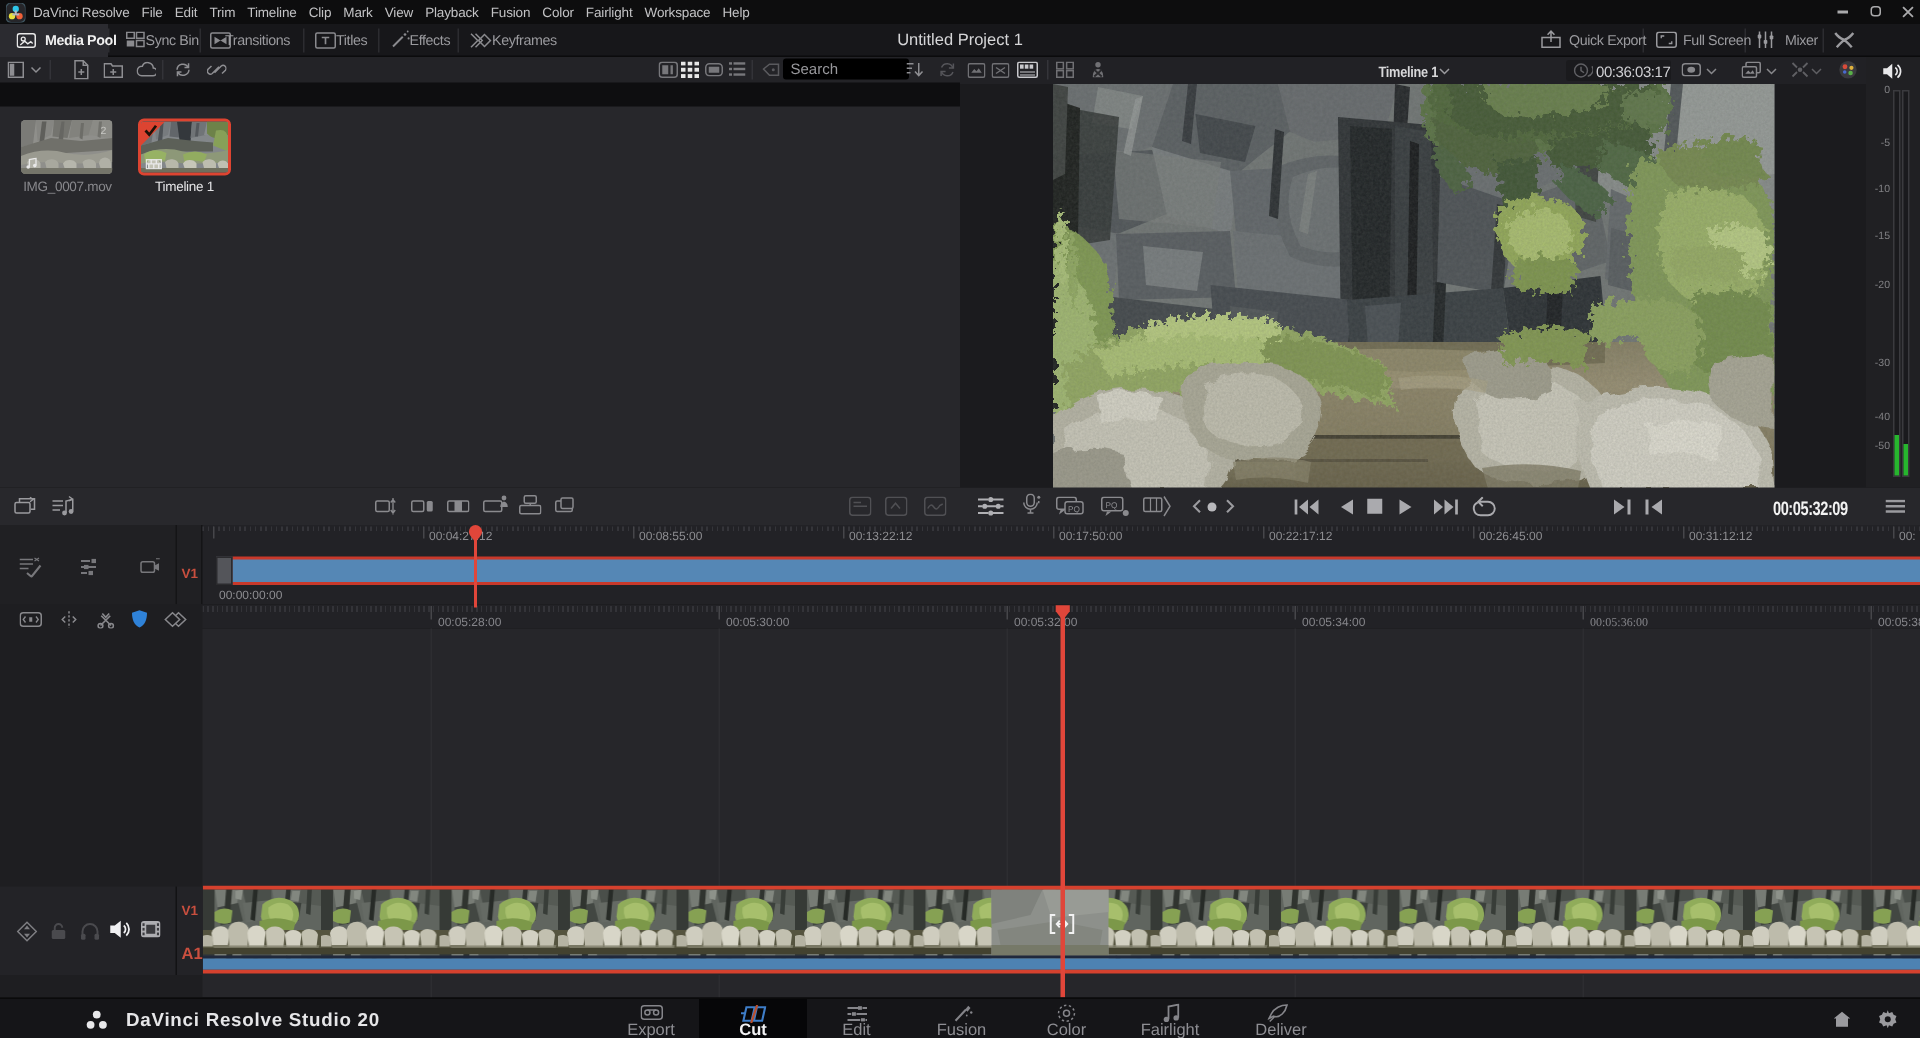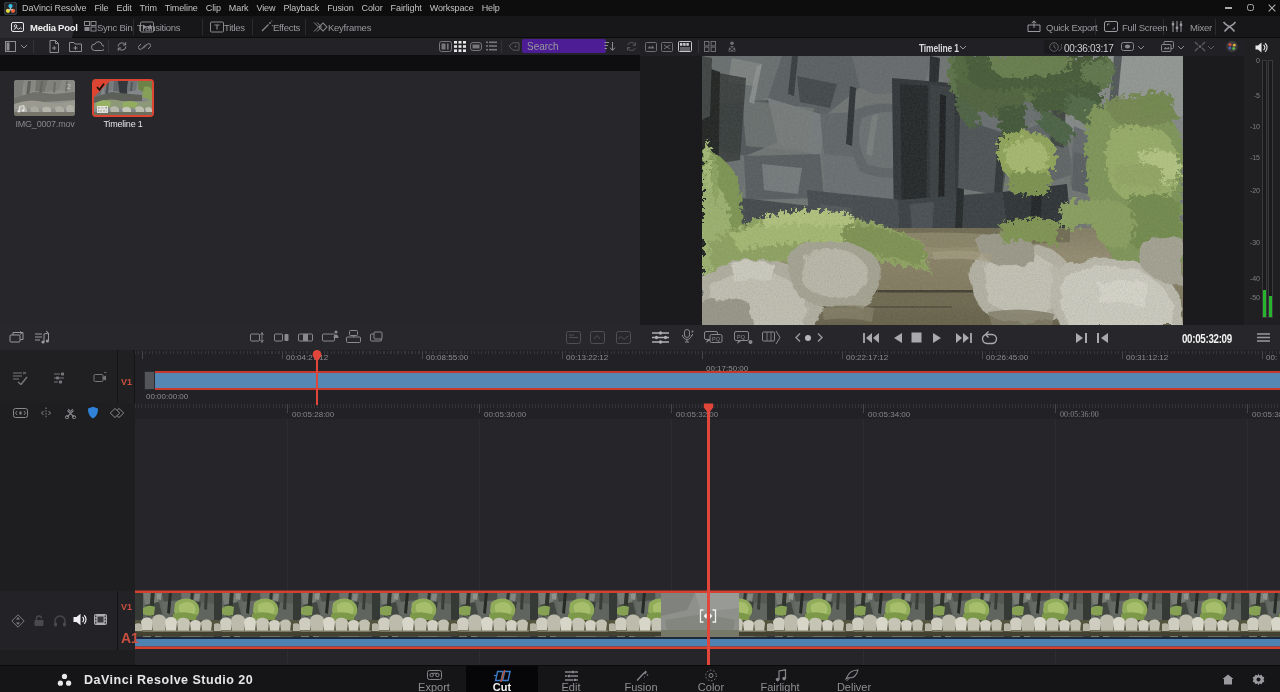--- a/index.html
+++ b/index.html
@@ -58,21 +58,21 @@
         <rect x="7" y="0.5" width="5" height="4" fill="none" stroke="#8a8a8e"></rect>
         <rect x="0.5" y="6" width="5" height="4" fill="#8a8a8e"></rect>
         <rect x="7" y="6" width="5" height="4" fill="none" stroke="#8a8a8e"></rect>
       </svg>
     <div class="abs" style="left:97px;top:6px;font-size:9.5px;letter-spacing:-0.25px;color:#9a9a9e;">Sync Bin</div>
 
     <svg class="ic" style="left:140px;top:5px;" width="14" height="12" viewBox="0 0 14 12">
         <rect x="0.5" y="1" width="13" height="10" rx="1" fill="none" stroke="#8a8a8e"></rect>
         <path d="M3 3.5 L11 8.5 H3 Z M11 3.5 L3 8.5 H11 Z" fill="#8a8a8e"></path>
       </svg>
-    <div class="abs" style="left:137px;top:6px;font-size:9.5px;letter-spacing:-0.25px;color:#9a9a9e;">Transitions</div>
+    <div class="abs" style="left:150px;top:6px;font-size:9.5px;letter-spacing:-0.25px;color:#9a9a9e;">Transitions</div>
 
     <svg class="ic" style="left:210px;top:5px;" width="14" height="12" viewBox="0 0 14 12">
         <rect x="0.5" y="1" width="13" height="10" rx="1" fill="none" stroke="#8a8a8e"></rect>
         <path d="M4.5 4 H9.5 M7 4 V8.5" fill="none" stroke="#8a8a8e" stroke-width="1.1"></path>
       </svg>
     <div class="abs" style="left:224px;top:6px;font-size:9.5px;letter-spacing:-0.25px;color:#9a9a9e;">Titles</div>
 
     <svg class="ic" style="left:260px;top:4px;" width="14" height="13" viewBox="0 0 14 13">
         <path d="M2 11 L8.5 4.5" stroke="#8a8a8e" stroke-width="1.3"></path>
         <circle cx="10" cy="3" r="0.9" fill="#8a8a8e"></circle>
@@ -105,20 +105,21 @@
         <rect x="0.8" y="3" width="2.4" height="2.6" rx="0.6" fill="#9a9a9e"></rect>
         <rect x="4.8" y="6.6" width="2.4" height="2.6" rx="0.6" fill="#9a9a9e"></rect>
         <rect x="8.8" y="3.6" width="2.4" height="2.6" rx="0.6" fill="#9a9a9e"></rect>
       </svg>
     <div class="abs" style="left:1190px;top:6px;font-size:9.5px;letter-spacing:-0.25px;color:#9a9a9e;">Mixer</div>
 
     <svg class="ic" style="left:1222px;top:4px;" width="15" height="13" viewBox="0 0 15 13">
         <path d="M1.5 2 C4 5.5 6 6 7.5 6.5 M13.5 2 C11 5.5 9 6 7.5 6.5 M2.5 11.5 C5 8.5 6.5 7.5 7.5 6.5 M12.5 11.5 C10 8.5 8.5 7.5 7.5 6.5" fill="none" stroke="#9a9a9e" stroke-width="1.6"></path>
       </svg>
     <div class="abs" style="left:1241px;top:22px;font-size:9.5px;letter-spacing:-0.25px;color:#9a9a9e;padding-left:36px;">Inspector</div>
+    <div class="abs" id="tabtitle" style="left:440px;top:0;width:400px;height:22px;text-align:center;line-height:22px;font-size:11px;color:#d6d6d8;">Untitled Project 1</div>
   </div>
 
   <div class="abs" style="left:0;top:38px;width:640px;height:17px;background:#232327;">
     <svg class="ic" style="left:5px;top:3px;" width="11" height="11" viewBox="0 0 11 11">
         <rect x="0.5" y="0.5" width="10" height="10" fill="none" stroke="#8e8e92"></rect>
         <rect x="1.5" y="1.5" width="3" height="8" fill="#8e8e92"></rect>
       </svg>
     <svg class="ic" style="left:20px;top:6px;" width="8" height="5" viewBox="0 0 8 5">
         <path d="M1 1 L4 4 L7 1" fill="none" stroke="#8e8e92"></path>
       </svg>
@@ -175,21 +176,21 @@
           <rect x="3" y="4.2" width="8" height="1.6"></rect>
           <rect x="0" y="7.9" width="2" height="1.6"></rect>
           <rect x="3" y="7.9" width="8" height="1.6"></rect>
         </g>
       </svg>
     <div class="abs" style="left:501px;top:2px;width:1px;height:13px;background:#333338;"></div>
     <svg class="ic" style="left:508px;top:4px;" width="12" height="9" viewBox="0 0 12 9">
         <path d="M1 4 L5 0.8 H11 V8.2 H5 Z" fill="none" stroke="#5a5a5e"></path>
         <circle cx="7.5" cy="4.5" r="1" fill="#5a5a5e"></circle>
       </svg>
-    <div class="abs" style="left:522px;top:1px;width:84px;height:14px;background:#4c1d95;border-radius:2px;">
+    <div class="abs" style="left:522px;top:1px;width:84px;height:14px;background:#000000;border-radius:2px;">
       <div class="abs" style="left:5px;top:1.5px;font-size:10px;color:#98989c;">Search</div>
     </div>
     <svg class="ic" style="left:604px;top:3px;" width="12" height="11" viewBox="0 0 12 11">
         <path d="M0.5 1.5 H5 M0.5 4.5 H4 M0.5 7.5 H3" stroke="#8e8e92"></path>
         <path d="M8.5 1 V9 M6 6.7 L8.5 9.4 L11 6.7" fill="none" stroke="#8e8e92"></path>
       </svg>
     <svg class="ic" style="left:626px;top:3px;" width="11" height="11" viewBox="0 0 11 11">
         <path d="M1.7 4 a4 4 0 0 1 7.6 0.4 M9.3 7 a4 4 0 0 1 -7.6-0.4" fill="none" stroke="#55555a"></path>
         <path d="M9.6 1.4 V4.4 H6.6 M1.4 9.6 V6.6 H4.4" fill="none" stroke="#55555a"></path>
       </svg>
@@ -698,21 +699,21 @@
   <div class="abs" id="ovlabels" style="left:0;top:352px;height:10px;font-size:8px;color:#8e8e92;">
     <div class="abs" style="left:142px;top:-1px;width:1px;height:8px;background:#46464a;"></div>
       <div class="abs" style="left:146px;top:1px;margin-top:39px;">00:00:00:00</div>
     <div class="abs" style="left:282px;top:-1px;width:1px;height:8px;background:#46464a;"></div>
       <div class="abs" style="left:286px;top:1px;">00:04:27:12</div>
     <div class="abs" style="left:422px;top:-1px;width:1px;height:8px;background:#46464a;"></div>
       <div class="abs" style="left:426px;top:1px;">00:08:55:00</div>
     <div class="abs" style="left:562px;top:-1px;width:1px;height:8px;background:#46464a;"></div>
       <div class="abs" style="left:566px;top:1px;">00:13:22:12</div>
     <div class="abs" style="left:702px;top:-1px;width:1px;height:8px;background:#46464a;"></div>
-      <div class="abs" style="left:706px;top:12px;">00:17:50:00</div>
+      <div class="abs" style="left:706px;top:1px;">00:17:50:00</div>
     <div class="abs" style="left:842px;top:-1px;width:1px;height:8px;background:#46464a;"></div>
       <div class="abs" style="left:846px;top:1px;">00:22:17:12</div>
     <div class="abs" style="left:982px;top:-1px;width:1px;height:8px;background:#46464a;"></div>
       <div class="abs" style="left:986px;top:1px;">00:26:45:00</div>
     <div class="abs" style="left:1122px;top:-1px;width:1px;height:8px;background:#46464a;"></div>
       <div class="abs" style="left:1126px;top:1px;">00:31:12:12</div>
     <div class="abs" style="left:1262px;top:-1px;width:1px;height:8px;background:#46464a;"></div>
       <div class="abs" style="left:1266px;top:1px;">00:</div>
   </div>
 
@@ -777,21 +778,21 @@
       </svg>
     <svg class="ic" style="left:109px;top:4px;" width="16" height="12" viewBox="0 0 16 12">
         <path d="M5.2 6 L10 1.5 L14.8 6 L10 10.5 Z" fill="none" stroke="#88888c"></path>
         <path d="M1.2 6 L6 1.5 L10.8 6 L6 10.5 Z" fill="#1e1e21" stroke="#88888c"></path>
       </svg>
   </div>
 
   <div class="abs" style="left:0;top:591px;width:135px;height:59px;background:#232327;z-index:2;">
     <div class="abs" style="left:117px;top:0;width:1px;height:59px;background:#121214;"></div>
     <div class="abs" style="left:121px;top:11px;font-size:9px;font-weight:bold;color:#c94f3f;">V1</div>
-    <div class="abs" style="left:121px;top:39px;font-size:14px;font-weight:bold;color:#c94f3f;">A1</div>
+    <div class="abs" style="left:121px;top:39px;font-size:11px;font-weight:bold;color:#c94f3f;">A1</div>
     <svg class="ic" style="left:11px;top:23px;" width="14" height="14" viewBox="0 0 14 14">
         <path d="M7 0.8 L13.2 7 L7 13.2 L0.8 7 Z" fill="none" stroke="#7d7d81"></path>
         <path d="M7 3 L9 5.5 H5 Z M7 11 L9 8.5 H5 Z" fill="#7d7d81"></path>
       </svg>
     <svg class="ic" style="left:33px;top:24px;" width="12" height="12" viewBox="0 0 12 12">
         <rect x="1.5" y="5" width="9" height="6" rx="1" fill="#4a4a4e"></rect>
         <path d="M3.5 5 V3.5 a2.5 2.5 0 0 1 5 0" fill="none" stroke="#4a4a4e" stroke-width="1.3"></path>
       </svg>
     <svg class="ic" style="left:53px;top:23px;" width="14" height="13" viewBox="0 0 14 13">
         <path d="M2 9 V7 a5 5 0 0 1 10 0 v2" fill="none" stroke="#4a4a4e" stroke-width="1.3"></path>

